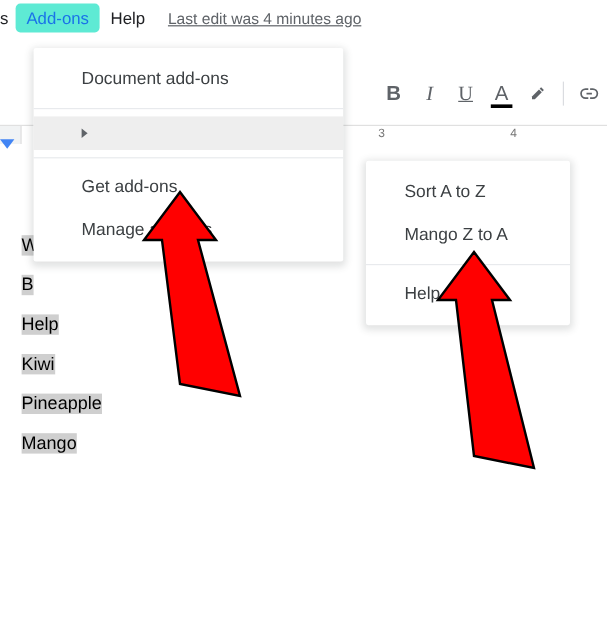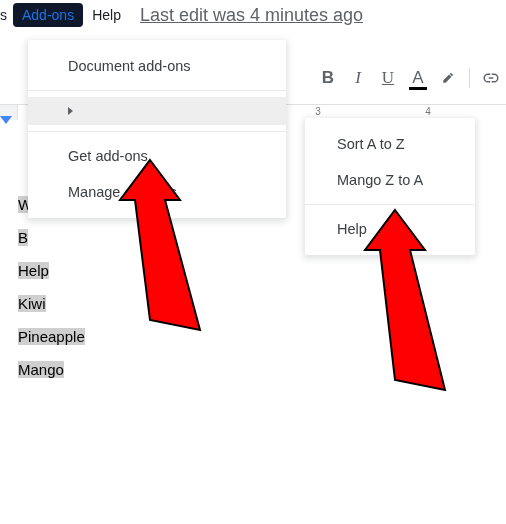--- a/index.html
+++ b/index.html
@@ -22,28 +22,28 @@
     font-size: 14px;
   }
   .menubar-item {
     padding: 4px 9px;
     border-radius: 4px;
     cursor: pointer;
     color: #202124;
   }
   .menubar-item.cut { padding-left: 0; padding-right: 6px; }
   .menubar-item.active {
-    background: #0f172a;
+    background: #5eead4;
     color: #1a73e8;
   }
   .last-edit {
     margin-left: 10px;
     color: #5f6368;
     text-decoration: underline;
-    font-size: 18px;
+    font-size: 13px;
     cursor: pointer;
   }
   .dropdown {
     position: absolute;
     left: 28px;
     top: 40px;
     width: 258px;
     background: #fff;
     box-shadow: 0 2px 6px 2px rgba(60,64,67,.15);
     border-radius: 2px;
@@ -69,21 +69,21 @@
   }
   .submenu-caret {
     width: 0; height: 0;
     border-top: 4px solid transparent;
     border-bottom: 4px solid transparent;
     border-left: 5px solid #5f6368;
   }
   .submenu {
     position: absolute;
     left: 305px;
-    top: 118px;
+    top: 134px;
     width: 170px;
     background: #fff;
     box-shadow: 0 2px 6px 2px rgba(60,64,67,.15);
     border-radius: 2px;
     padding: 8px 0;
     z-index: 11;
     font-size: 14.5px;
     color: #3c4043;
   }
   .sub-item {

